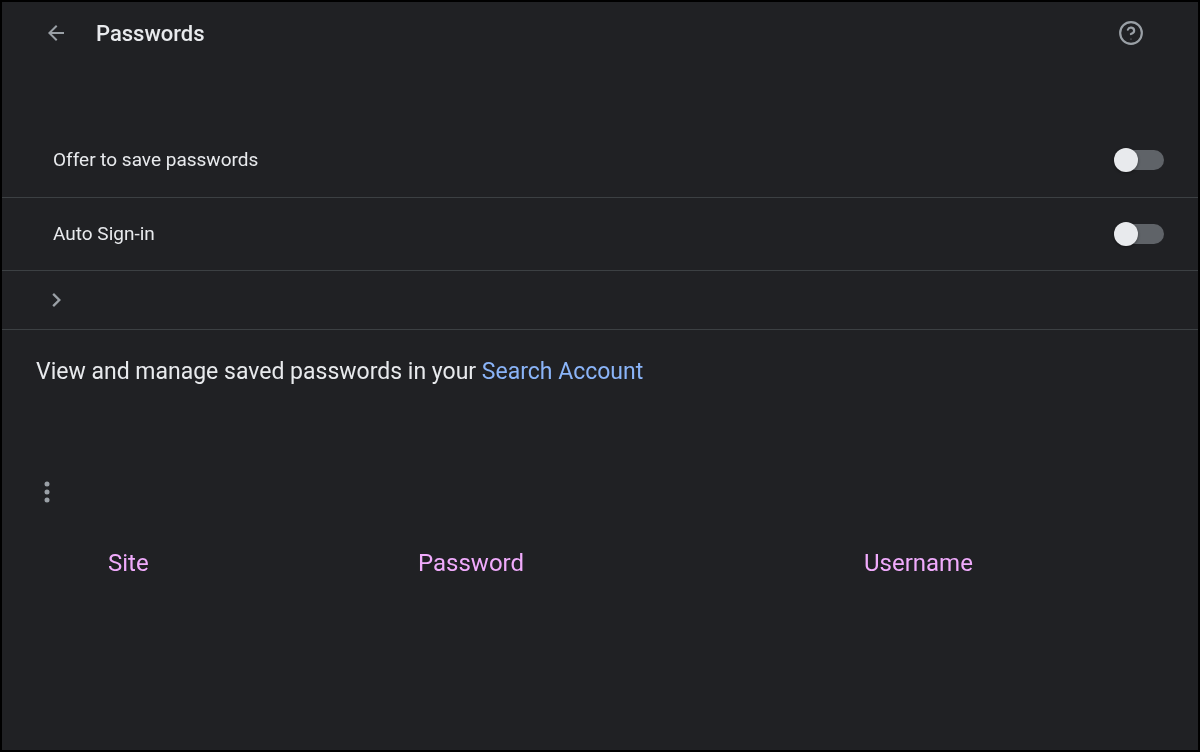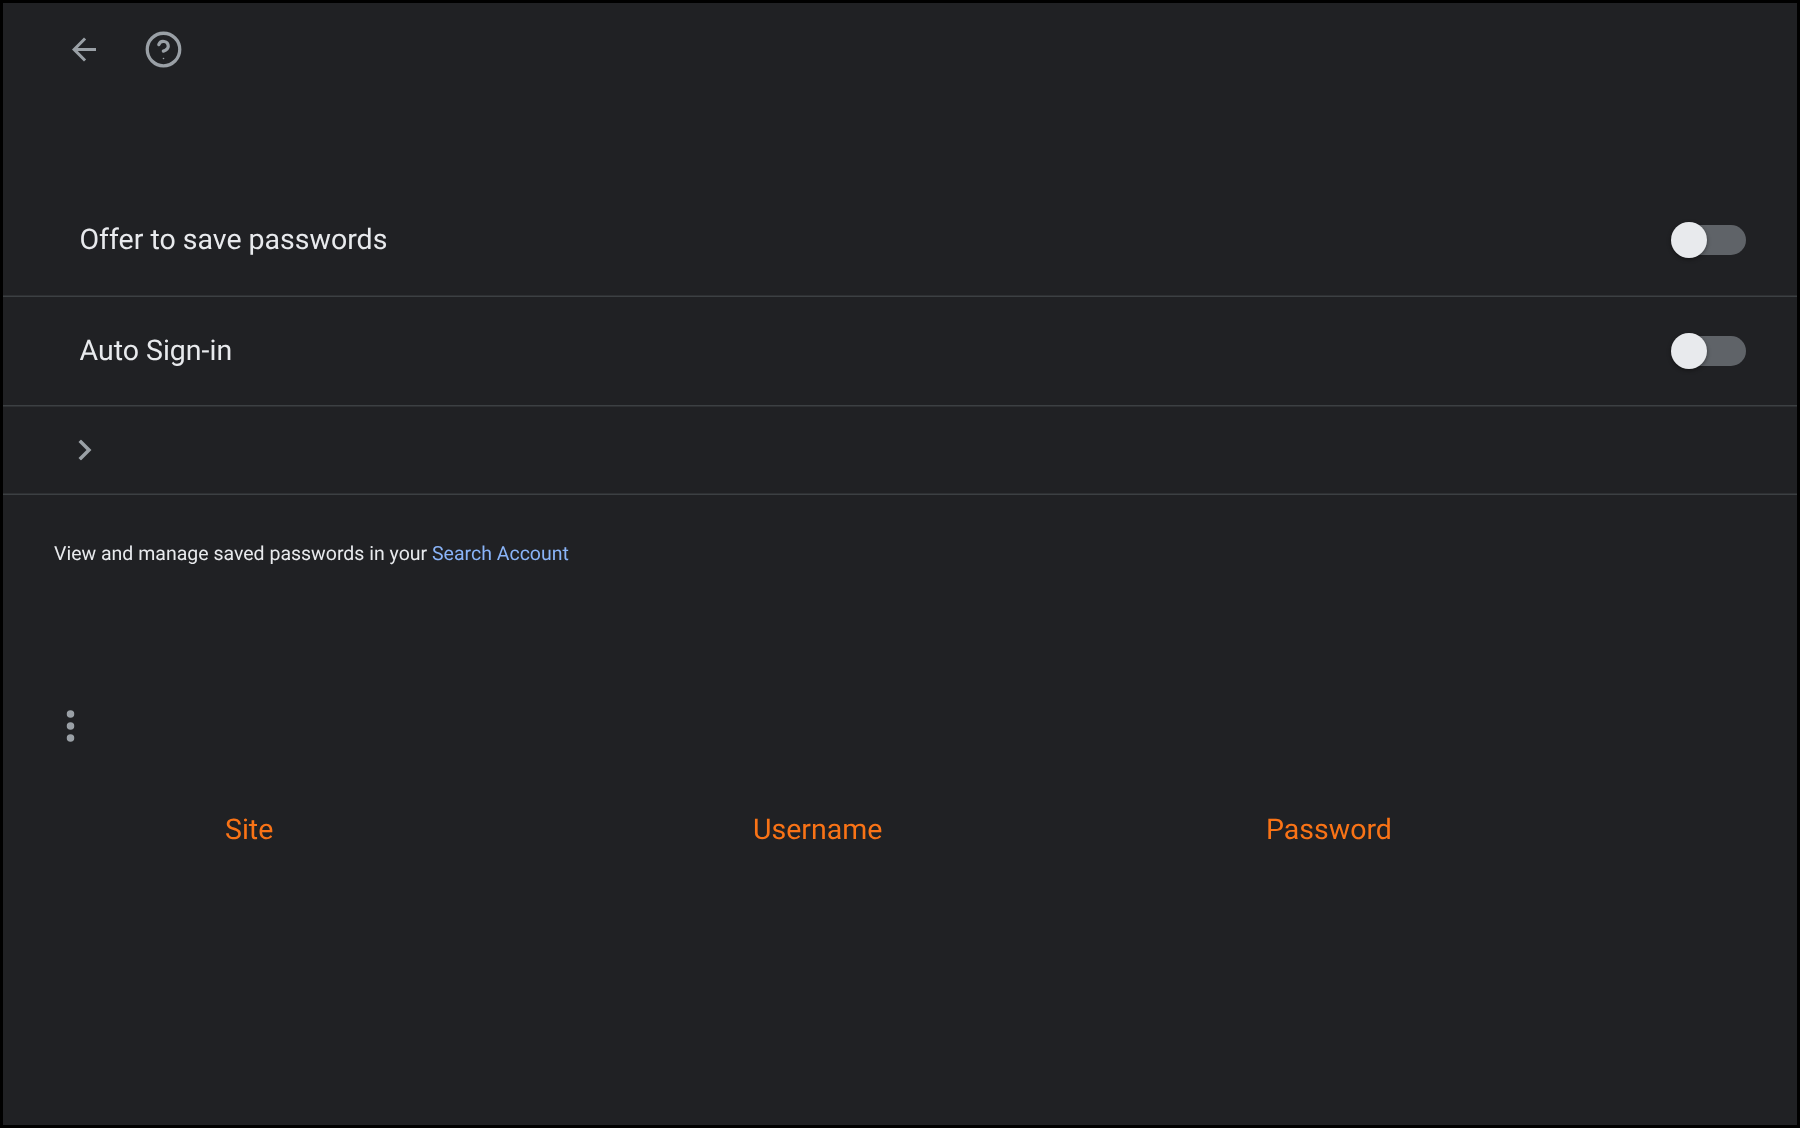--- a/index.html
+++ b/index.html
@@ -137,21 +137,21 @@
     }
     .chevron svg {
       width: 10px;
       height: 14px;
       fill: currentColor;
     }
     .manage-row {
       padding: 28px 34px 34px 34px;
     }
     .manage-text {
-      font-size: 13px;
+      font-size: 23px;
       color: #e8eaed;
     }
     .manage-link {
       color: #8ab4f8;
       cursor: pointer;
     }
     .section-header {
       display: flex;
       align-items: center;
       padding: 54px 34px 8px 34px;
@@ -170,37 +170,37 @@
     .more-icon svg {
       width: 6px;
       height: 22px;
       fill: currentColor;
     }
     .table-header {
       display: flex;
       padding: 30px 34px 10px 106px;
     }
     .col {
-      font-size: 19px;
-      color: #f97316;
-      margin-left: 42px;
+      font-size: 24px;
+      color: #f0abfc;
     }
     .col-site { width: 310px; }
     .col-user { width: 300px; }
     .col-pass { flex: 1; }
   </style>
 </head>
 <body>
 
 <div class="header">
   <div class="back-arrow">
     <svg viewBox="0 0 24 24">
         <path d="M20 11H7.83l5.59-5.59L12 4l-8 8 8 8 1.41-1.41L7.83 13H20v-2z"></path>
       </svg>
   </div>
+  <div class="page-title">Passwords</div>
   <div class="help-icon">
     <svg viewBox="0 0 24 24" stroke-width="2">
         <circle cx="12" cy="12" r="10"></circle>
         <path d="M9.1 9a3 3 0 0 1 5.82 1c0 2-3 3-3 3" stroke-linecap="round"></path>
         <circle cx="12" cy="17.5" r="0.5" fill="currentColor" stroke="none"></circle>
       </svg>
   </div>
 </div>
 
 <div class="content">
@@ -240,17 +240,17 @@
       <svg viewBox="0 0 6 22">
           <circle cx="3" cy="3" r="2.5"></circle>
           <circle cx="3" cy="11" r="2.5"></circle>
           <circle cx="3" cy="19" r="2.5"></circle>
         </svg>
     </div>
   </div>
 
   <div class="table-header">
     <div class="col col-site">Site</div>
+    <div class="col col-pass">Password</div>
     <div class="col col-user">Username</div>
-    <div class="col col-pass">Password</div>
   </div>
 
 </div>
 
 </body></html>

